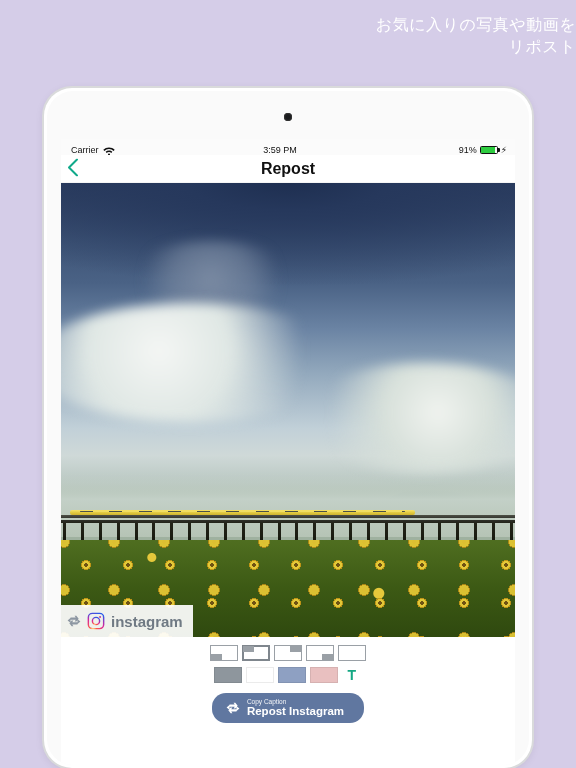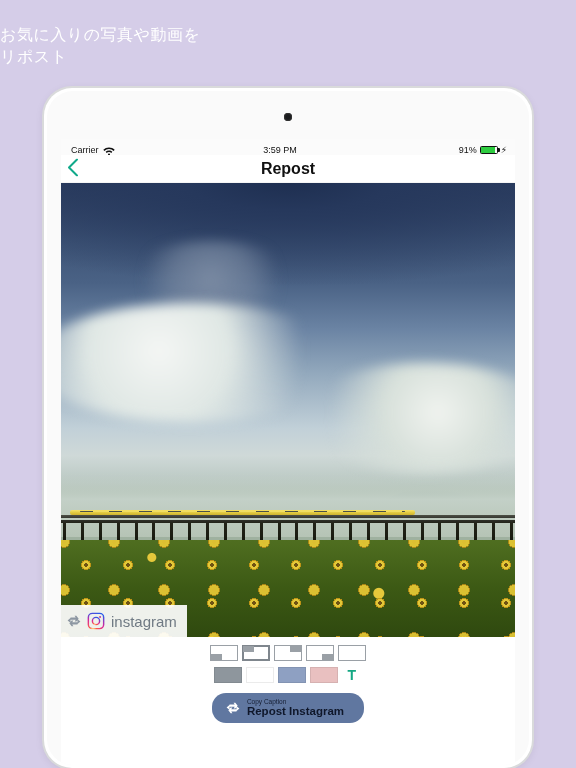--- a/index.html
+++ b/index.html
@@ -1,18 +1,18 @@
 <!DOCTYPE html>
 <html><head>
 <meta charset="utf-8">
 <style>
   * { margin: 0; padding: 0; box-sizing: border-box; }
   html, body { width: 576px; height: 768px; overflow: hidden; font-family: -apple-system, "Helvetica Neue", Arial, sans-serif; }
   .backdrop { width: 576px; height: 768px; background: #d5cde8; position: relative; }
-  .promo-text { text-align: left; color: #fff; font-size: 16px; font-weight: 300; line-height: 1.35; padding-top: 24px; letter-spacing: .5px; }
+  .promo-text { text-align: right; color: #fff; font-size: 16px; font-weight: 300; line-height: 1.35; padding-top: 14px; letter-spacing: .5px; }
   .tablet-frame { position: absolute; left: 44px; top: 88px; width: 488px; height: 680px; background: #fff; border-radius: 28px; box-shadow: 0 0 0 2px #d9dadb, 0 2px 10px rgba(0,0,0,.1); padding: 3px; }
   .tablet-inner { width: 100%; height: 100%; background: #fafafa; border-radius: 26px; overflow: hidden; position: relative; }
   .camera { position: absolute; left: 50%; top: 22px; width: 8px; height: 8px; margin-left: -4px; background: #1a1b1d; border-radius: 50%; box-shadow: inset 0 0 1px 1px #333; }
   .screen { position: absolute; left: 14px; right: 14px; top: 48px; bottom: 0; background: #fff; }
 
   .status-bar { height: 16px; display: flex; align-items: flex-end; justify-content: space-between; font-size: 9px; color: #111; padding: 0 10px; background: #fbfbfb; }
   .status-left { display: flex; align-items: center; gap: 4px; }
   .status-right { display: flex; align-items: center; gap: 3px; padding-left: 13px; }
   .wifi { width: 12px; height: 9px; position: relative; }
   .wifi svg { width: 12px; height: 9px; display: block; }
@@ -60,31 +60,31 @@
   .field-centers { position: absolute; inset: 0; background-image:
       radial-gradient(circle, #5a3e0e 0 1.6px, rgba(0,0,0,0) 1.6px);
       background-size: 42px 38px; background-position: 4px 6px; opacity: .85; }
   .field-centers::after { content: ""; position: absolute; inset: 0; background-image:
       radial-gradient(circle, #4d350b 0 1.8px, rgba(0,0,0,0) 1.8px);
       background-size: 50px 48px; background-position: 28px 26px; opacity: .8; }
 
   .repost-badge { position: absolute; left: 0; bottom: 0; height: 32px; background: rgba(255,255,255,.92); display: flex; align-items: center; padding: 0 10px 0 6px; gap: 6px; }
   .repost-badge .rp-ic { color: #8d97a2; }
   .repost-badge .ig-ic { width: 18px; height: 18px; border-radius: 6px; display: flex; align-items: center; justify-content: center; }
-  .repost-badge .name { font-size: 15px; color: #707a84; font-weight: 400; }
+  .repost-badge .name { font-size: 15px; color: #707a84; font-weight: 700; }
 
   .controls { padding: 8px 0 0; display: flex; flex-direction: column; align-items: center; gap: 6px; }
   .row-pos { display: flex; gap: 4px; }
   .pos-cell { width: 28px; height: 16px; background: #fff; border: 1px solid #9aa0a6; position: relative; }
   .pos-cell .mark { position: absolute; background: #9aa0a6; }
   .pos-cell.sel { border-color: #7f868d; box-shadow: inset 0 0 0 1px #7f868d; }
   .row-col { display: flex; gap: 4px; align-items: center; }
   .col-swatch { width: 28px; height: 16px; border: 1px solid rgba(0,0,0,.08); }
   .t-btn { width: 20px; text-align: center; font-size: 14px; font-weight: 700; color: #15a884; letter-spacing: .5px; }
-  .cta { margin-top: 4px; background: #6077a0; color: #0f172a; border: none; border-radius: 14px; height: 30px; display: flex; align-items: center; gap: 7px; padding: 0 20px 0 14px; line-height: 1; }
+  .cta { margin-top: 4px; background: #6077a0; color: #ffffff; border: none; border-radius: 14px; height: 30px; display: flex; align-items: center; gap: 7px; padding: 0 20px 0 14px; line-height: 1; }
   .cta .txt { display: flex; flex-direction: column; align-items: flex-start; }
   .cta .small { font-size: 6.5px; opacity: .92; }
   .cta .big { font-size: 11.5px; font-weight: 600; }
   .rp-glyph { width: 14px; height: 12px; }
   .rp-glyph svg { width: 100%; height: 100%; display: block; }
 </style>
 </head>
 <body>
 
 <div class="backdrop">

